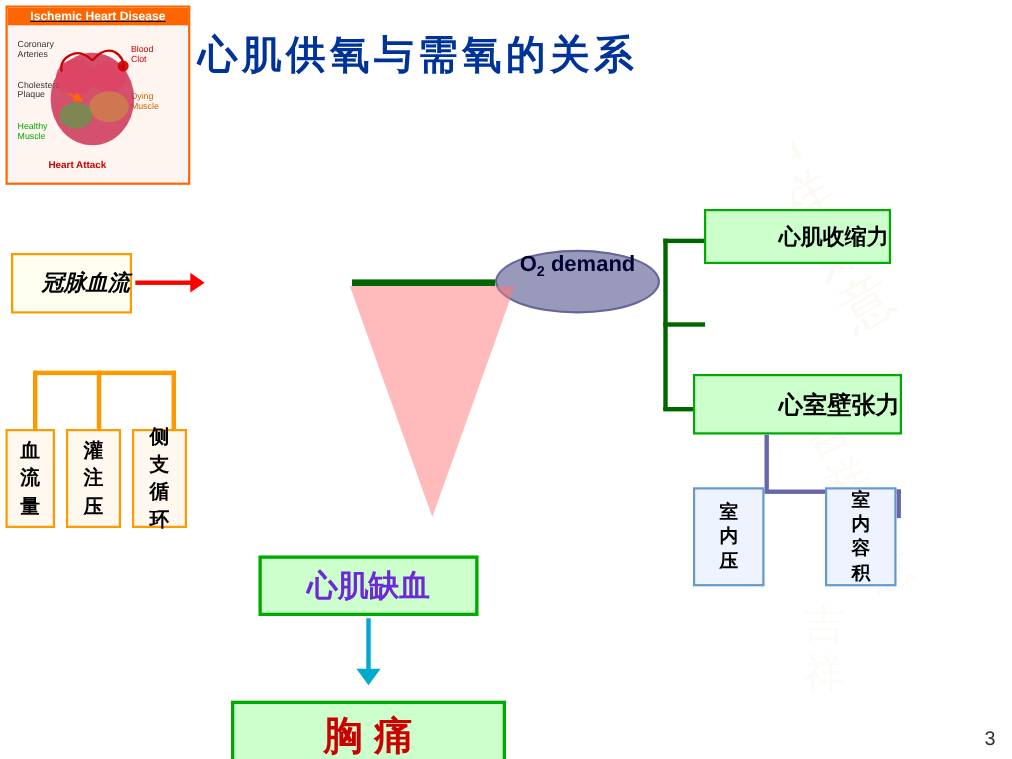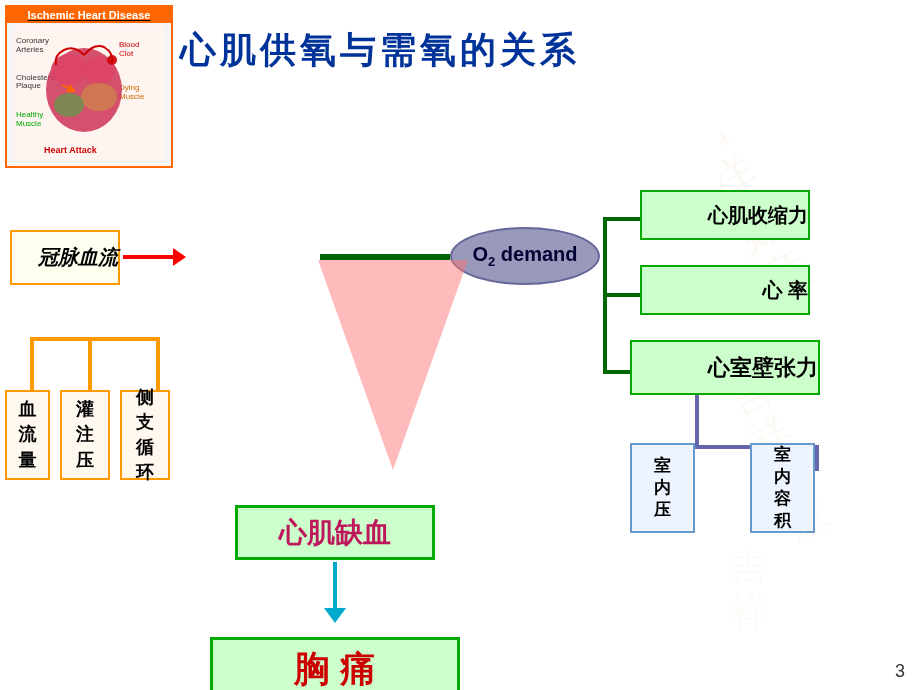--- a/index.html
+++ b/index.html
@@ -263,50 +263,47 @@
     <span>冠脉血流</span>
   </div>
 
   <div style="position:absolute; top:80px; left:123px; width:52px; height:4px; background:#ff0000; z-index:2;">
     <div style="position:absolute; right:-11px; top:-7px; border-left:13px solid #ff0000; border-top:9px solid transparent; border-bottom:9px solid transparent;"></div>
   </div>
 
 
   <div style="position:absolute; top:79px; left:320px; width:130px; height:6px; background:#006600; z-index:2;"></div>
 
-  <div style="position:absolute; top:52px; left:450px; width:150px; height:58px; background:#9999bb; border-radius:50%; border:2px solid #666699; display:flex; align-items:center; justify-content:center; font-size:20px; font-weight:bold; color:#000033;">
+  <div style="position:absolute; top:52px; left:450px; width:150px; height:58px; background:#9999bb; border-radius:50%; border:2px solid #666699; display:flex; justify-content:center; font-size:20px; font-weight:bold; color:#000033;">
     <span>O<sub>2</sub> demand</span>
   </div>
 
   <div style="position:absolute; top:85px; left:318px; width:0; height:0; border-left:75px solid transparent; border-right:75px solid transparent; border-top:210px solid rgba(255,120,120,0.5); z-index:0;"></div>
 
-  <div style="position:absolute; top:330px; left:235px; width:200px; height:55px; border:3px solid #00aa00; background:#ccffcc; display:flex; align-items:center; justify-content:center; font-size:28px; font-weight:bold; color:#be185d; z-index:3;">
+  <div style="position:absolute; top:330px; left:235px; width:200px; height:55px; border:3px solid #00aa00; background:#ccffcc; display:flex; align-items:center; justify-content:center; font-size:28px; font-weight:bold; color:#6d28d9; z-index:3;">
     <span>心肌缺血</span>
   </div>
 
   <div style="position:absolute; top:387px; left:333px; width:4px; height:48px; background:#00aacc; z-index:3;">
     <div style="position:absolute; bottom:-13px; left:-9px; border-top:15px solid #00aacc; border-left:11px solid transparent; border-right:11px solid transparent;"></div>
   </div>
 
   <div style="position:absolute; top:438px; left:210px; width:250px; height:65px; border:3px solid #00aa00; background:#ccffcc; display:flex; align-items:center; justify-content:center; font-size:36px; font-weight:bold; color:#cc0000; z-index:3;margin-top:24px;">
     <span>胸  痛</span>
   </div>
 
   <div style="position:absolute; top:42px; left:603px; width:4px; height:156px; background:#006600; z-index:1;"></div>
   <div style="position:absolute; top:42px; left:603px; width:38px; height:4px; background:#006600;"></div>
   <div style="position:absolute; top:118px; left:603px; width:38px; height:4px; background:#006600;"></div>
   <div style="position:absolute; top:195px; left:603px; width:38px; height:4px; background:#006600;"></div>
 
   <div class="box-right box-shousuoli">
     <span>心肌收缩力</span>
   </div>
 
-  <div class="box-right box-xinlv">
-    <span>心  率</span>
-  </div>
 
   <div class="box-right box-zhangli">
     <span>心室壁张力</span>
   </div>
 
   <div style="position:absolute; top:220px; left:695px; width:4px; height:52px; background:#6666aa;"></div>
   <div style="position:absolute; top:270px; left:655px; width:164px; height:4px; background:#6666aa;"></div>
   <div style="position:absolute; top:270px; left:655px; width:4px; height:26px; background:#6666aa;"></div>
   <div style="position:absolute; top:270px; left:815px; width:4px; height:26px; background:#6666aa;"></div>
 

